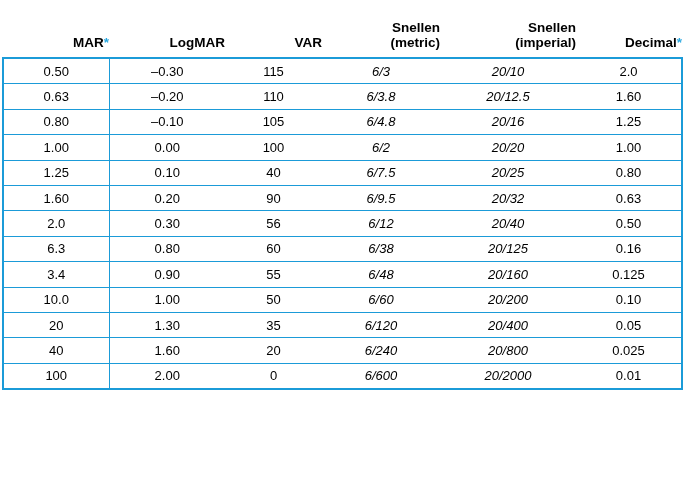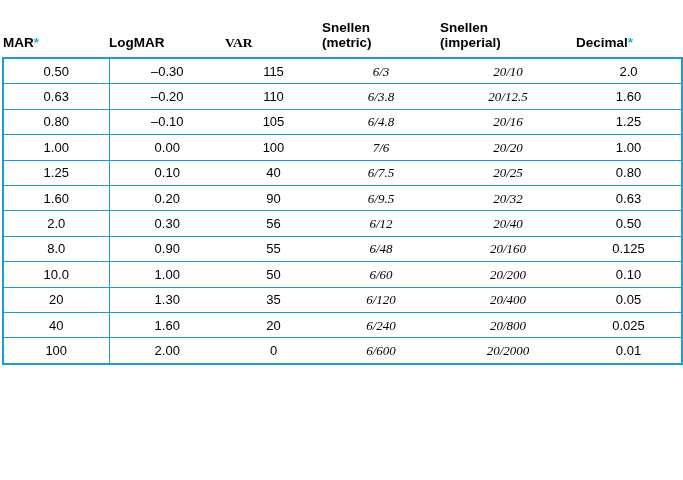--- a/index.html
+++ b/index.html
@@ -35,20 +35,21 @@
     padding: 0 0 6px 0;
     line-height: 1.15;
     border: none;
     background: #ffffff;
   }
   thead tr.header-row {
     height: 56px;
   }
   table.acuity thead th .hdr-inner {
     display: block;
+    text-align: right;
   }
   table.acuity thead th .star {
     color: #2aa8e0;
     font-weight: bold;
   }
   table.acuity tbody td {
     font-size: 13px;
     color: #000000;
     height: 24.4px;
     padding: 0;
@@ -72,33 +73,32 @@
   }
   table.acuity tbody td.col-5 {
     border-right: 2px solid #1b9bd8;
   }
   
   table.acuity tbody td.col-0 {
     border-right: 1px solid #1b9bd8;
   }
   .col-snellen {
     font-style: italic;
-    font-family: Liberation Serif, serif;
   }
   
   col.c0 { width: 106px; }
   col.c1 { width: 116px; }
   col.c2 { width: 97px; }
   col.c3 { width: 118px; }
   col.c4 { width: 136px; }
   col.c5 { width: 106px; }
   
   th.h0 { padding-left: 10px; }
   th.h1 { padding-left: 18px; }
-  th.h2 { padding-left: 28px; font-family: Liberation Serif, serif; }
+  th.h2 { padding-left: 28px; }
   th.h3 { padding-left: 8px; }
   th.h4 { padding-left: 8px; }
   th.h5 { padding-left: 8px; }
 </style>
 </head>
 <body>
 
 <div id="acuity-table-wrap">
   <table class="acuity">
     <colgroup>
@@ -155,21 +155,21 @@
           <td class="col-1">–0.10</td>
           <td class="col-2">105</td>
           <td class="col-3 col-snellen">6/4.8</td>
           <td class="col-4 col-snellen">20/16</td>
           <td class="col-5">1.25</td>
         </tr>
         <tr>
           <td class="col-0">1.00</td>
           <td class="col-1">0.00</td>
           <td class="col-2">100</td>
-          <td class="col-3 col-snellen">7/6</td>
+          <td class="col-3 col-snellen">6/2</td>
           <td class="col-4 col-snellen">20/20</td>
           <td class="col-5">1.00</td>
         </tr>
         <tr>
           <td class="col-0">1.25</td>
           <td class="col-1">0.10</td>
           <td class="col-2">40</td>
           <td class="col-3 col-snellen">6/7.5</td>
           <td class="col-4 col-snellen">20/25</td>
           <td class="col-5">0.80</td>
@@ -184,21 +184,29 @@
         </tr>
         <tr>
           <td class="col-0">2.0</td>
           <td class="col-1">0.30</td>
           <td class="col-2">56</td>
           <td class="col-3 col-snellen">6/12</td>
           <td class="col-4 col-snellen">20/40</td>
           <td class="col-5">0.50</td>
         </tr>
         <tr>
-          <td class="col-0">8.0</td>
+          <td class="col-0">6.3</td>
+          <td class="col-1">0.80</td>
+          <td class="col-2">60</td>
+          <td class="col-3 col-snellen">6/38</td>
+          <td class="col-4 col-snellen">20/125</td>
+          <td class="col-5">0.16</td>
+        </tr>
+        <tr>
+          <td class="col-0">3.4</td>
           <td class="col-1">0.90</td>
           <td class="col-2">55</td>
           <td class="col-3 col-snellen">6/48</td>
           <td class="col-4 col-snellen">20/160</td>
           <td class="col-5">0.125</td>
         </tr>
         <tr>
           <td class="col-0">10.0</td>
           <td class="col-1">1.00</td>
           <td class="col-2">50</td>

